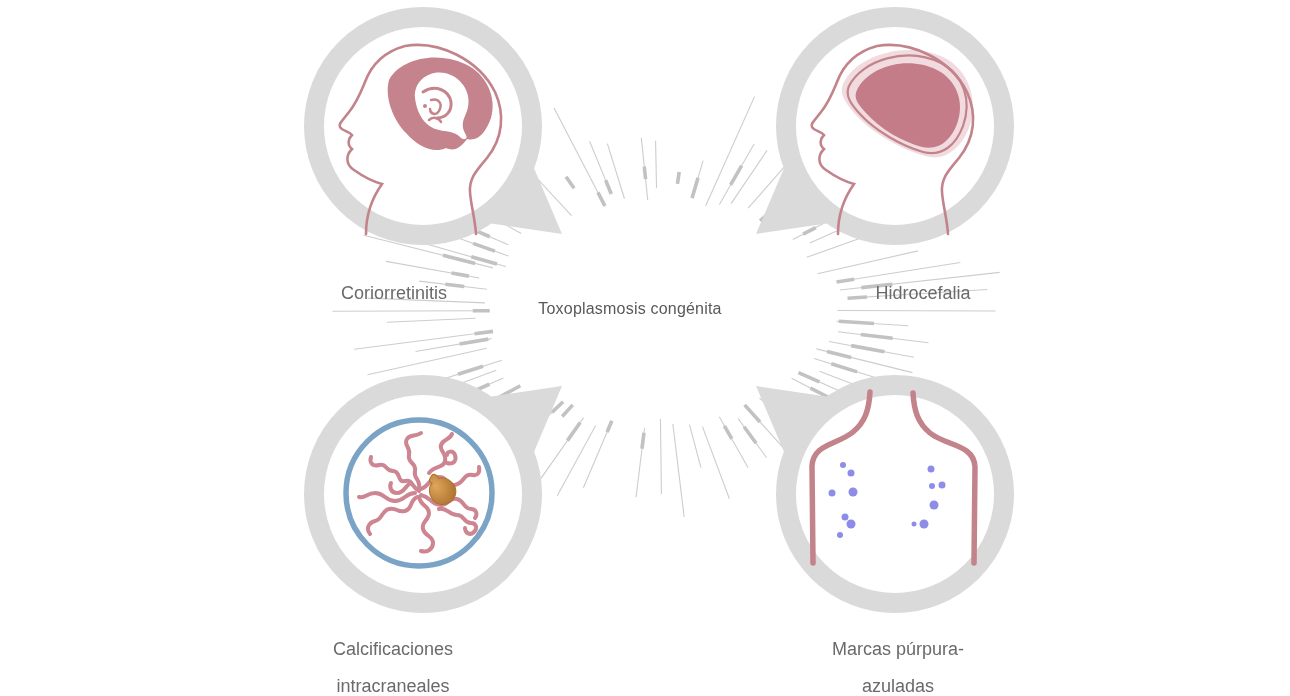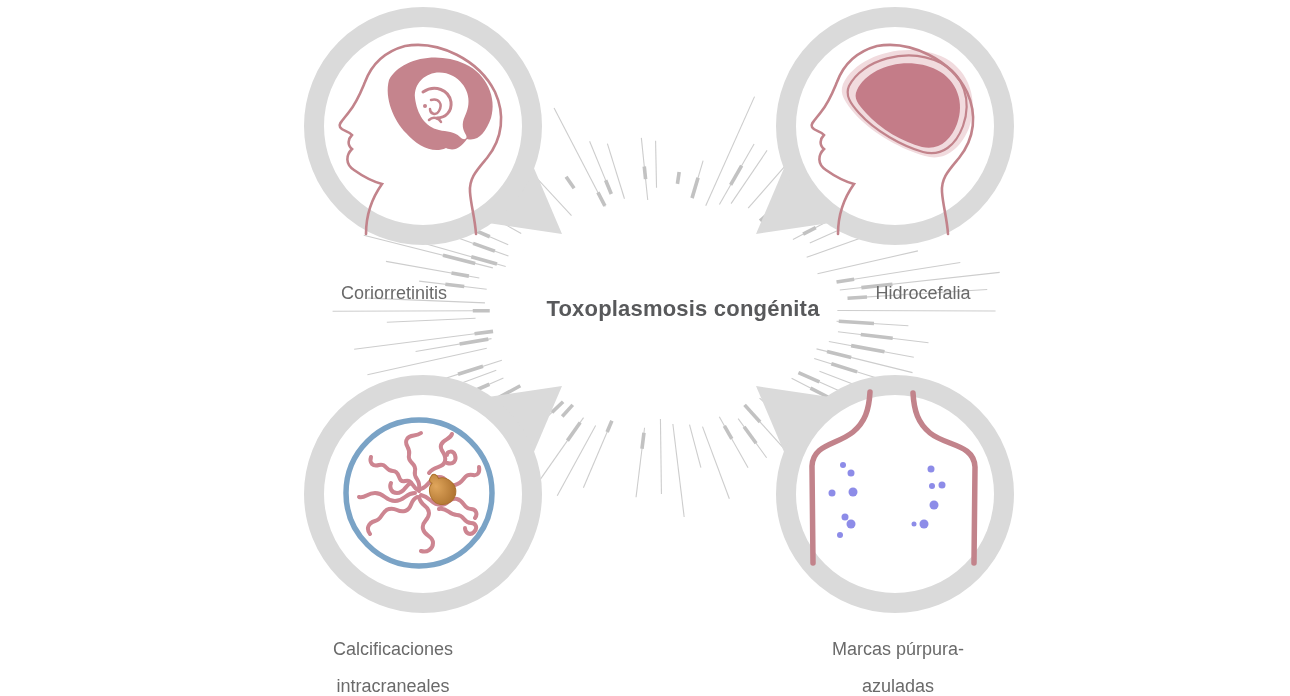--- a/index.html
+++ b/index.html
@@ -21,22 +21,22 @@
   .halo{fill:var(--pink-halo);}
   .eye-white{fill:#ffffff;}
   .eye-detail{fill:none;stroke:var(--rose-fill);stroke-linecap:round;}
   .eye-dot{fill:var(--rose-fill);}
   .scope-ring{fill:none;stroke:var(--blue-ring);stroke-width:5.5;}
   .vessel{fill:none;stroke:var(--vessel);stroke-width:4;stroke-linecap:round;stroke-linejoin:round;}
   .torso{fill:none;stroke:var(--rose-line);stroke-width:5.5;stroke-linecap:round;}
   .dot{fill:var(--purpura-dot);}
   
   .center-title{
-    position:absolute;left:683px;top:309px;transform:translate(-50%,-50%);
-    font-size:22px;font-weight:bold;color:var(--title-text);white-space:nowrap;letter-spacing:.2px;
+    position:absolute;left:630px;top:309px;transform:translate(-50%,-50%);
+    font-size:16px;font-weight:normal;color:var(--title-text);white-space:nowrap;letter-spacing:.2px;
   }
   .bubble-label{
     position:absolute;transform:translate(-50%,-50%);
     font-size:18px;color:var(--label-text);text-align:center;line-height:37px;
   }
   .label-tl{left:394px;top:293px;white-space:nowrap;}
   .label-tr{left:891px;top:293px;white-space:nowrap;margin-left:32px;}
   .label-bl{left:393px;top:668px;width:170px;}
   .label-br{left:898px;top:668px;width:170px;}
 </style>

